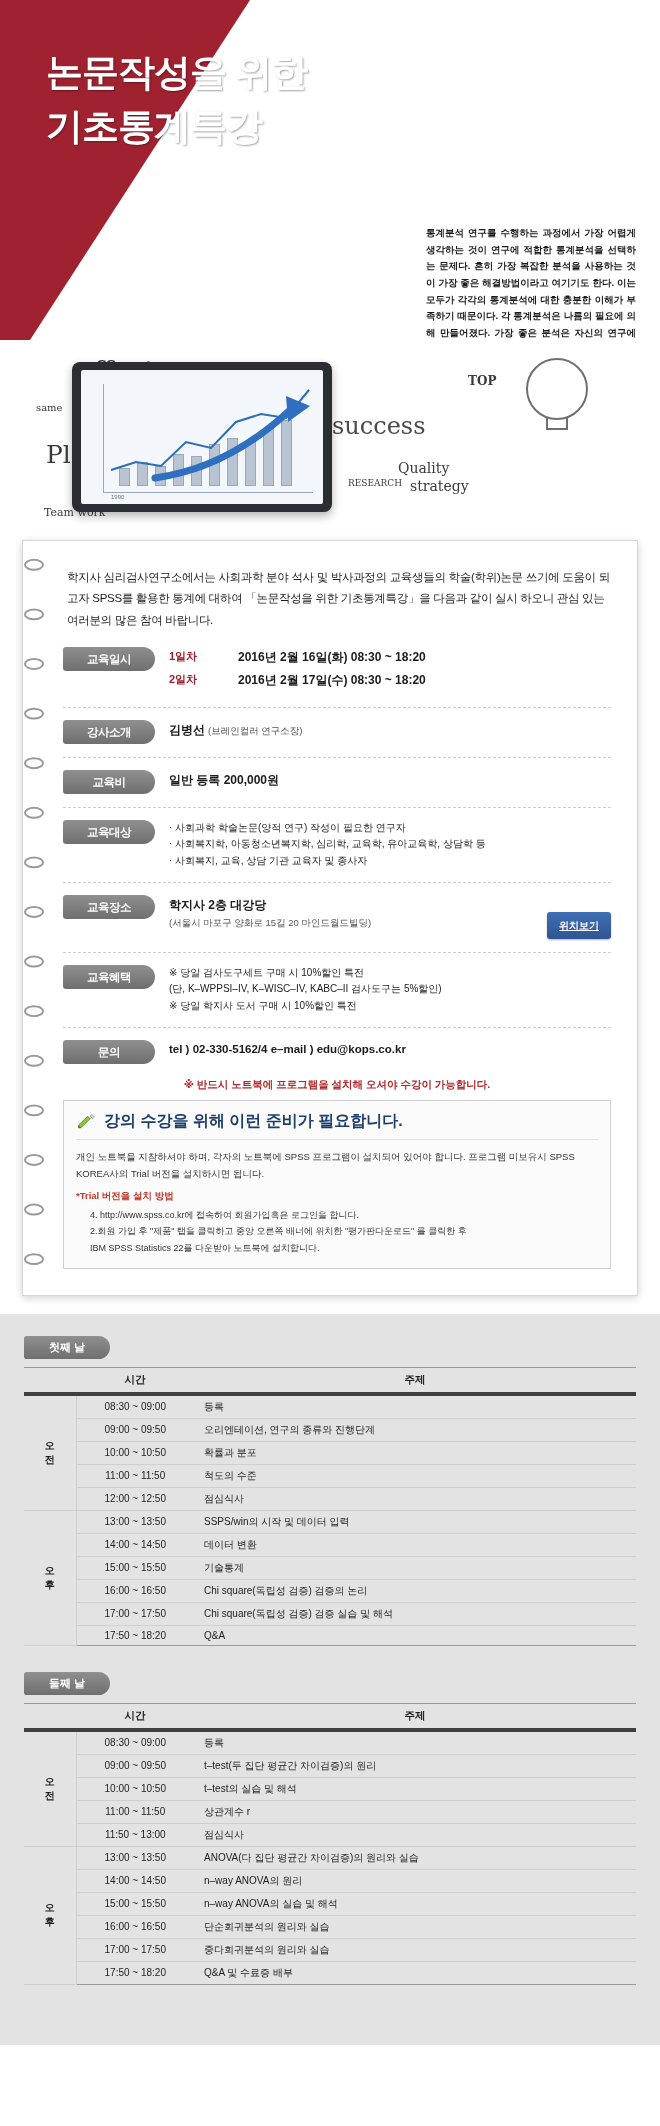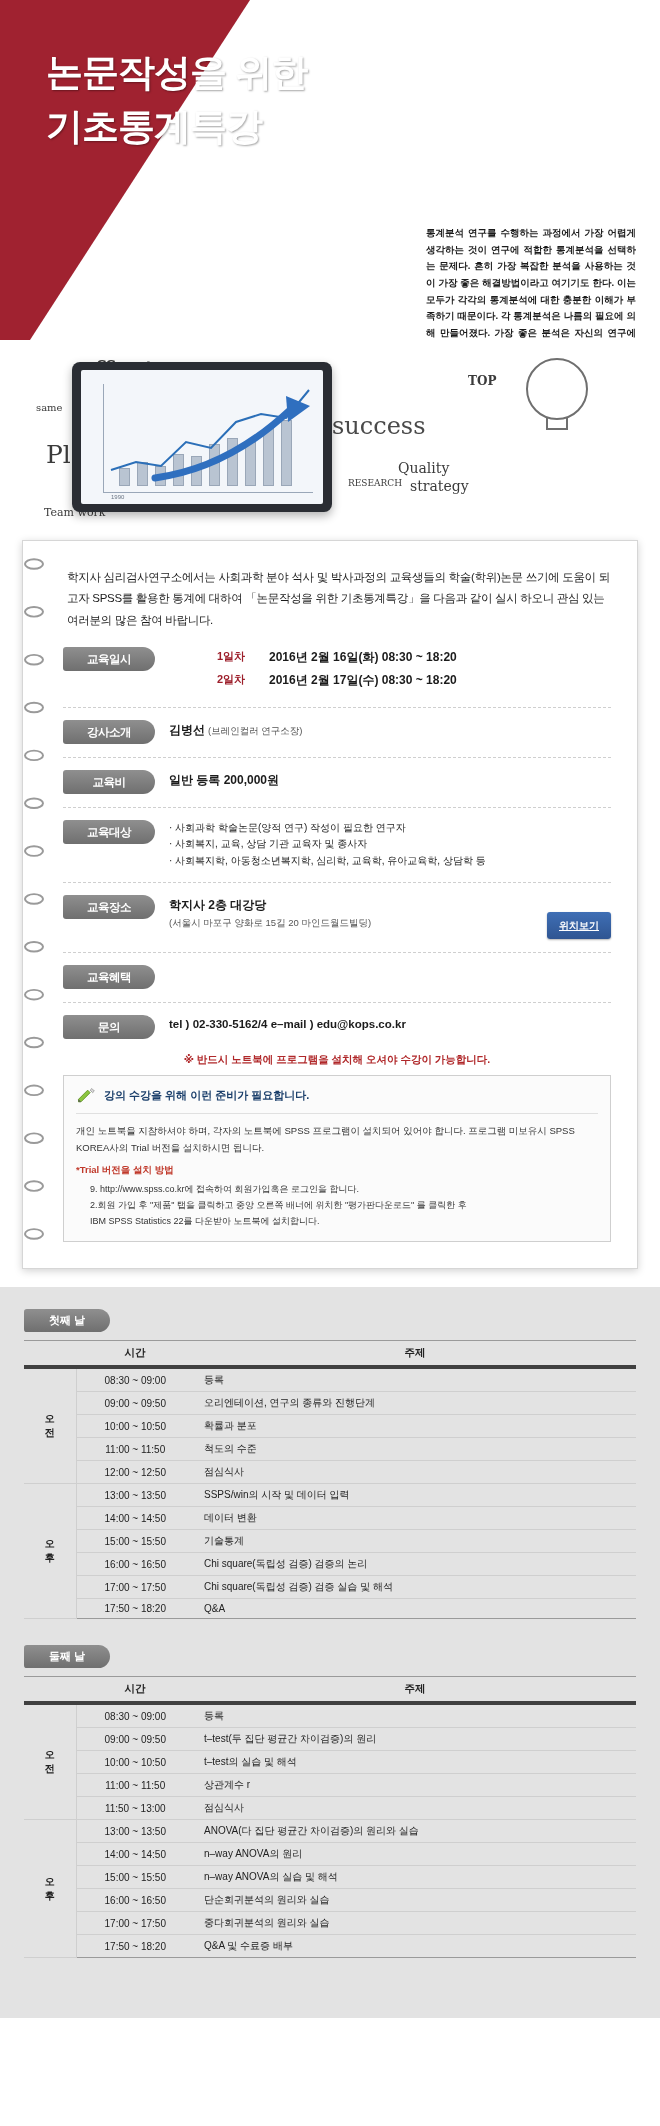--- a/index.html
+++ b/index.html
@@ -117,41 +117,41 @@
     background: linear-gradient(180deg,#8f8f8f 0%, #6f6f6f 100%);
     border-radius: 3px 12px 12px 3px;
     letter-spacing:-0.5px;
   }
   .rowbody { flex:1 1 auto; padding-left:14px; font-size:11px; line-height:1.7; color:#1b1b1b; }
   .rowbody .big { font-size:12px; font-weight:bold; }
   .rowbody .sub { font-size:9.5px; color:#555; }
   .li { font-size:10px; line-height:1.65; color:#222; }
   .hr-dot { border:0; border-top:1px dashed #cfcfcf; margin: 10px 0 12px 0; }
 
-  .schedule-line { display:flex; gap:10px; font-size:11px; margin-bottom:3px;margin-left:48px; }
+  .schedule-line { display:flex; gap:27px; font-size:11px; margin-bottom:3px; }
   .schedule-line .d { font-weight:bold; color:#9d1f2b; width:42px; }
 
   .map-btn {
     display:inline-block; background:linear-gradient(180deg,#3f6fb5 0%, #2f5592 100%);
     color:#fff; font-size:10px; font-weight:bold; padding:5px 12px; border-radius:3px;
     box-shadow: 0 1px 2px rgba(0,0,0,.3);
     float:right; margin-top:-20px;
   }
   .contact { font-size:11.5px; font-weight:bold; color:#1b1b1b; }
 
   .notice-top {
     text-align:center; color:#b0282a; font-size:10.5px; font-weight:bold; margin: 14px 0 8px;
   }
   .prep-box {
     border:1px solid #cfcfcf; background:#fbfbfb; padding:10px 12px 12px 12px;
   }
   .prep-head {
     display:flex; align-items:center; gap:8px; border-bottom:1px solid #e0e0e0; padding-bottom:7px; margin-bottom:8px;
   }
-  .prep-head .t { font-size:11px; font-weight:bold; color:#1b3f6b; }
+  .prep-head .t { font-size:16px; font-weight:bold; color:#1b3f6b; }
   .pencil { width:20px; height:20px; }
   .prep-body { font-size:9.5px; line-height:1.8; color:#333; }
   .prep-sub { color:#c0392b; font-weight:bold; margin-top:8px; font-size:9.5px; }
   .prep-ol { margin:4px 0 0 0; padding-left:14px; font-size:9px; line-height:1.8; color:#333; }
 
   
   .tt-wrap { background:#e3e3e3; padding: 22px 0 34px 0; margin-top: 18px; }
   .tt-block { margin: 0 24px 26px 24px; }
   .tt-label {
     display:inline-block; min-width:86px; text-align:center;
@@ -290,39 +290,44 @@
         <div class="rowbody">
           <span class="big">일반 등록 200,000원</span>
         </div>
       </div>
       <hr class="hr-dot">
 
       <div class="rowline">
         <div class="tag">교육대상</div>
         <div class="rowbody">
           <div class="li">· 사회과학 학술논문(양적 연구) 작성이 필요한 연구자</div>
+          <div class="li">· 사회복지학, 아동청소년복지학, 심리학, 교육학, 유아교육학, 상담학 등</div>
           <div class="li">· 사회복지, 교육, 상담 기관 교육자 및 종사자</div>
-          <div class="li">· 사회복지학, 아동청소년복지학, 심리학, 교육학, 유아교육학, 상담학 등</div>
         </div>
       </div>
       <hr class="hr-dot">
 
       <div class="rowline">
         <div class="tag">교육장소</div>
         <div class="rowbody">
           <div class="big">학지사 2층 대강당</div>
           <div class="sub">(서울시 마포구 양화로 15길 20 마인드월드빌딩)</div>
           <a class="map-btn" href="#">위치보기</a>
           <div class="clear"></div>
         </div>
       </div>
       <hr class="hr-dot">
 
       <div class="rowline">
         <div class="tag">교육혜택</div>
+        <div class="rowbody">
+          <div class="li">※ 당일 검사도구세트 구매 시 10%할인 특전</div>
+          <div class="li">    (단, K–WPPSI–IV, K–WISC–IV, KABC–II 검사도구는 5%할인)</div>
+          <div class="li">※ 당일 학지사 도서 구매 시 10%할인 특전</div>
+        </div>
       </div>
       <hr class="hr-dot">
 
       <div class="rowline">
         <div class="tag">문의</div>
         <div class="rowbody">
           <span class="contact">tel ) 02-330-5162/4      e–mail ) edu@kops.co.kr</span>
         </div>
       </div>
 
@@ -333,21 +338,21 @@
           <svg class="pencil" viewBox="0 0 24 24">
             <path d="M3 19l3 0 11-11-3-3L3 16z" fill="#8cc63f" stroke="#5e9022" stroke-width="1"></path>
             <path d="M17 5l2-2 3 3-2 2z" fill="#d8d8d8" stroke="#9a9a9a" stroke-width="1"></path>
             <path d="M3 19l0-3 3 3z" fill="#555"></path>
           </svg>
           <span class="t">강의 수강을 위해 이런 준비가 필요합니다.</span>
         </div>
         <div class="prep-body">개인 노트북을 지참하셔야 하며, 각자의 노트북에 SPSS 프로그램이 설치되어 있어야 합니다. 프로그램 미보유시 SPSS KOREA사의 Trial 버전을 설치하시면 됩니다.</div>
         <div class="prep-sub">*Trial 버전을 설치 방법</div>
         <div class="prep-ol">
-          <div>9. http://www.spss.co.kr에 접속하여 회원가입혹은 로그인을 합니다.</div>
+          <div>4. http://www.spss.co.kr에 접속하여 회원가입혹은 로그인을 합니다.</div>
           <div>2.회원 가입 후 "제품" 탭을 클릭하고 중앙 오른쪽 배너에 위치한 "평가판다운로드" 를 클릭한 후</div>
           <div>    IBM SPSS Statistics 22를 다운받아 노트북에 설치합니다.</div>
         </div>
       </div>
 
     </div>
   </div>
 
   <div class="tt-wrap">
 

